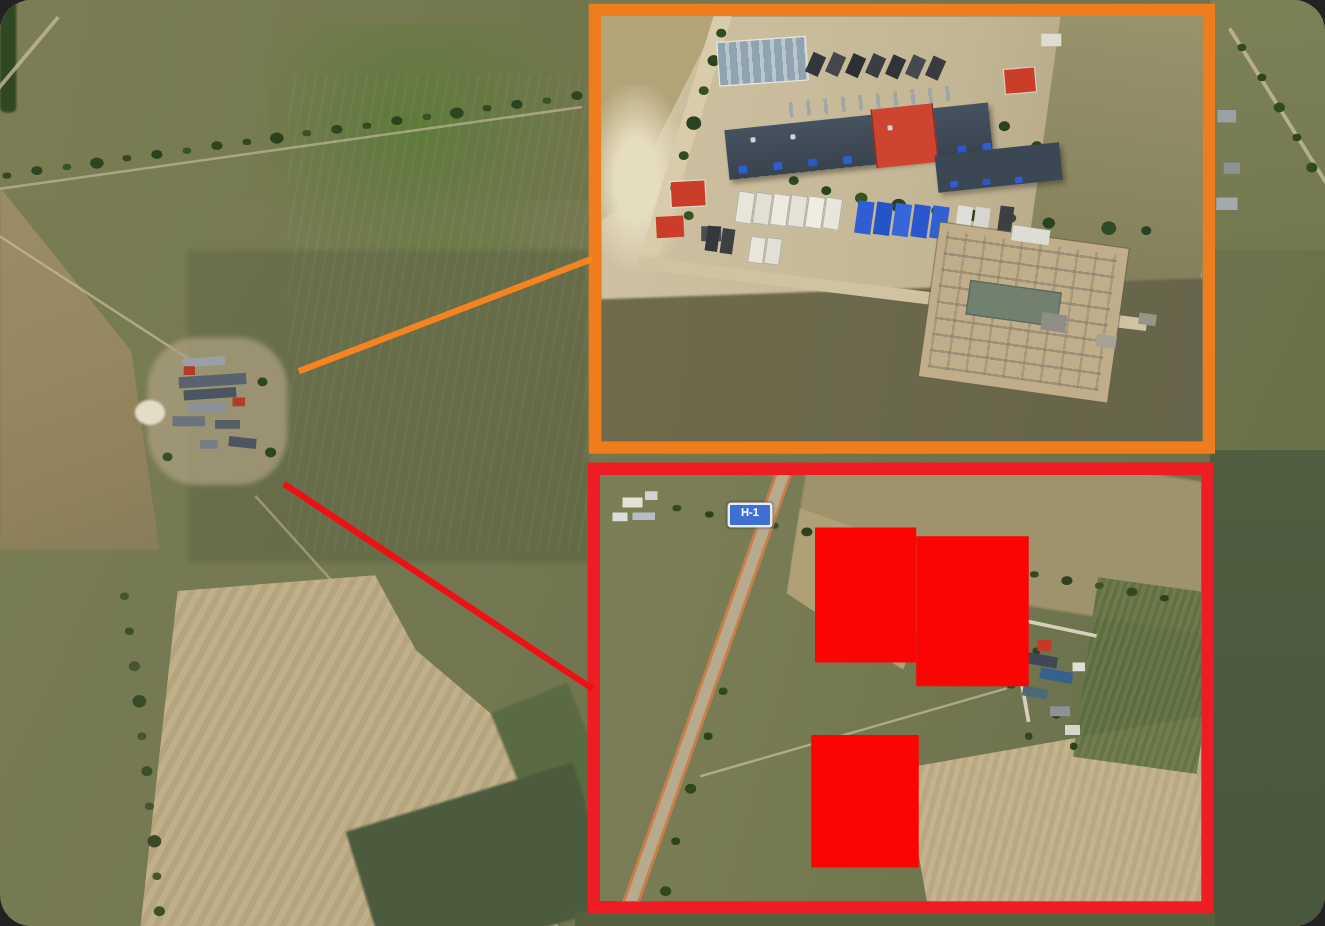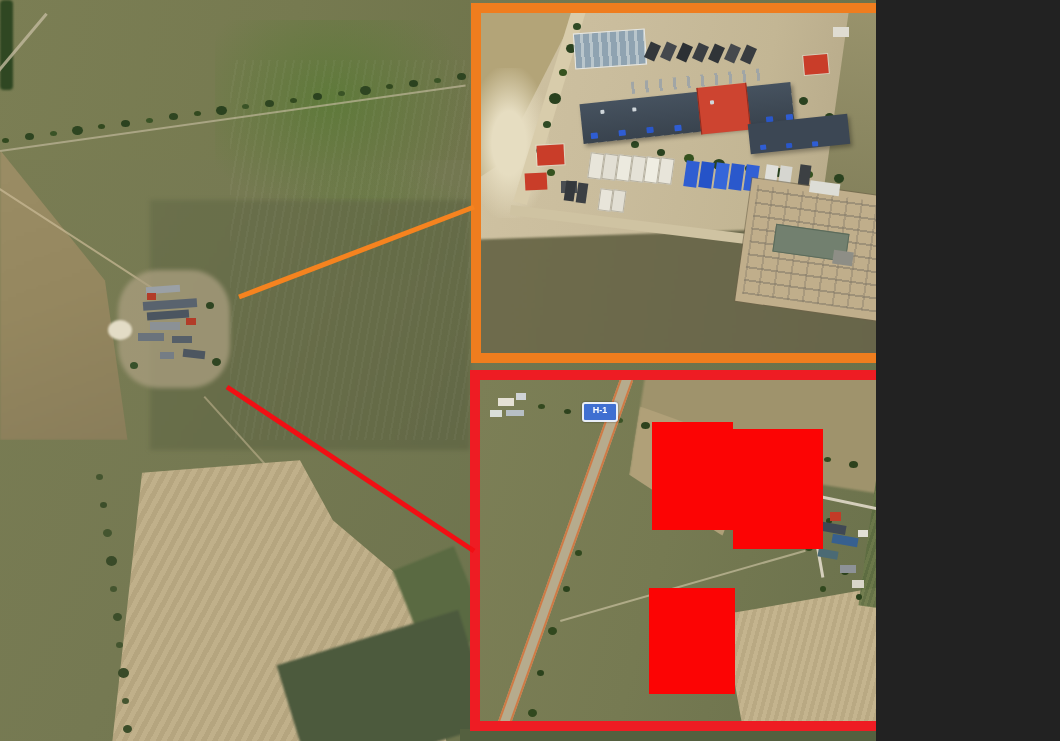--- a/index.html
+++ b/index.html
@@ -1,18 +1,18 @@
 <!DOCTYPE html>
 <html style="--orange-border: #ef7d1e; --orange-line: #f5831f; --red-border: #ee1c23; --red-line: #f10f14; --redaction: #fc0404; --sign-bg: #3f6fd1; --sign-text: #ffffff;"><head>
 <meta charset="utf-8">
 <style>
   html,body{margin:0;padding:0;background:#222;}
-  .stage{position:relative;width:876px;height:741px;overflow:hidden;
+  .stage{position:relative;width:1060px;height:741px;overflow:hidden;
          background:linear-gradient(115deg,#7a7d53 0%,#757952 35%,#6e744e 65%,#687047 100%);
-         font-family:"Liberation Sans",sans-serif;}
+         font-family:"Liberation Sans",sans-serif;border-radius:25px;}
   .p{position:absolute;}
   .dot{position:absolute;border-radius:50%;}
   
   .inset{position:absolute;box-sizing:border-box;overflow:hidden;z-index:40;}
   .inset-orange{left:471px;top:3px;width:501px;height:360px;border:10px solid var(--orange-border,#ef7d1e);}
   .inset-red{left:470px;top:370px;width:501px;height:361px;border:10px solid var(--red-border,#ee1c23);}
   .inset-content{position:absolute;inset:0;}
   .redaction{position:absolute;background:var(--redaction,#fc0404);z-index:30;}
   
   .bld{position:absolute;}

